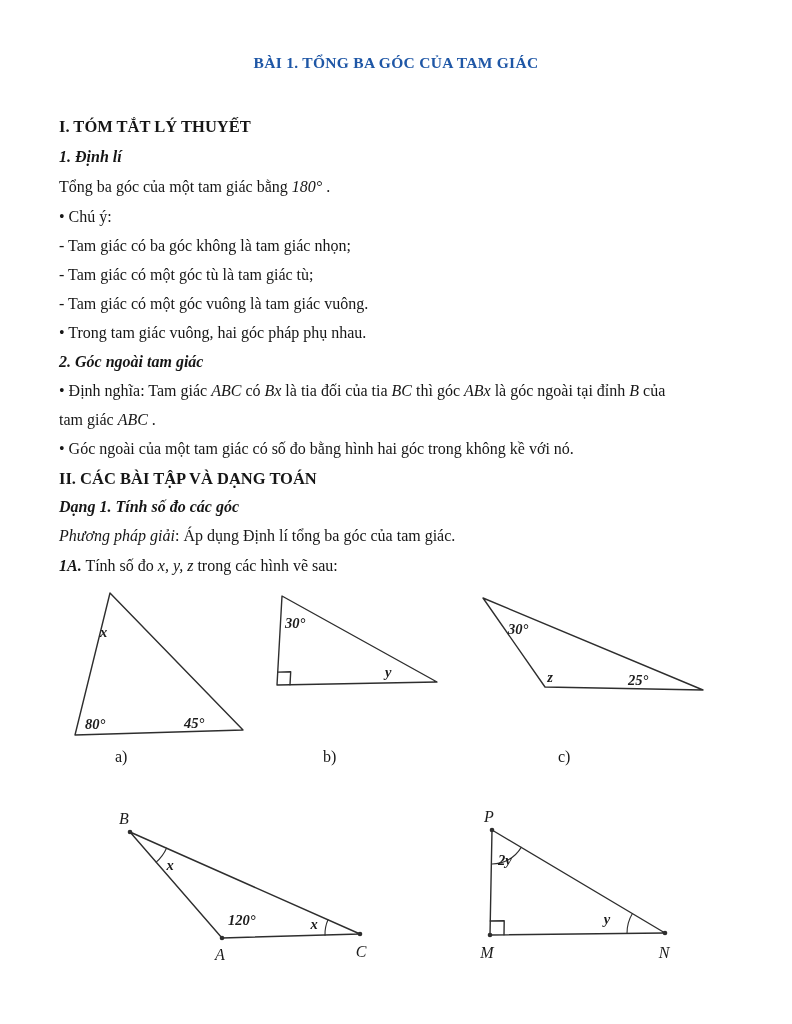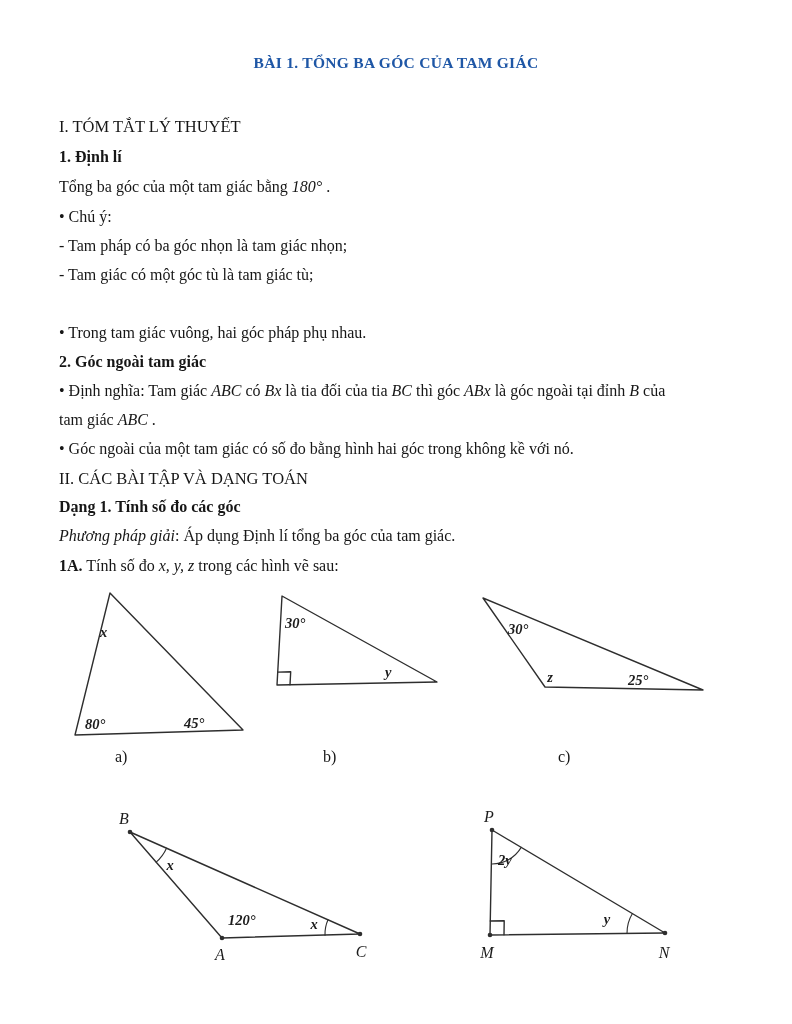--- a/index.html
+++ b/index.html
@@ -7,24 +7,24 @@
   .page {
     position:relative; width:792px; height:998px; background:#ffffff;
     font-family:"Liberation Serif", serif; font-size:16px; color:#161616;
     overflow:hidden;
   }
   .title {
     position:absolute; top:54px; left:0; width:100%; text-align:center;
     font-weight:bold; font-size:15.5px; letter-spacing:.3px; color:#1f57a6;
   }
   .line { position:absolute; left:59px; width:680px; white-space:nowrap; }
-  .b { font-weight:bold; }
+  .b { font-weight:bold;font-style:italic; }
   .i { font-style:italic; }
   .math { font-style:italic; }
-  .h { font-weight:normal; font-size:16.5px; }
+  .h { font-weight:bold; font-size:16.5px; }
   .fig { position:absolute; }
   .fig path, .fig polyline { fill:none; stroke:#2e2e2e; stroke-width:1.4; stroke-linejoin:round; stroke-linecap:round; }
   .fig .arc { stroke-width:1.1; }
   .fig circle { fill:#2e2e2e; stroke:none; }
   .fig text { font-family:"Liberation Serif", serif; fill:#1c1c1c; }
   .vlab { font-style:italic; font-size:16px; }
   .alab { font-style:italic; font-weight:bold; font-size:14.5px; }
   .cap { position:absolute; font-size:16px; }
 </style>
 </head>
@@ -33,22 +33,23 @@
 <div class="page">
 
   <div class="title">BÀI 1. TỔNG BA GÓC CỦA TAM GIÁC</div>
 
   <div class="line h" style="top:117px">I. TÓM TẮT LÝ THUYẾT</div>
   <div class="line b" style="top:148px">1. Định lí</div>
 
   <div class="line" style="top:178px"><span>Tổng ba góc của một tam giác bằng </span><span class="math">180°</span><span> .</span></div>
 
   <div class="line" style="top:208px">• Chú ý:</div>
-  <div class="line" style="top:237px">- Tam pháp có ba góc nhọn là tam giác nhọn;</div>
+  <div class="line" style="top:237px">- Tam giác có ba góc không là tam giác nhọn;</div>
   <div class="line" style="top:266px">- Tam giác có một góc tù là tam giác tù;</div>
+  <div class="line" style="top:295px">- Tam giác có một góc vuông là tam giác vuông.</div>
   <div class="line" style="top:324px">• Trong tam giác vuông, hai góc pháp phụ nhau.</div>
 
   <div class="line b" style="top:353px">2. Góc ngoài tam giác</div>
 
   <div class="line" style="top:382px"><span>• Định nghĩa: Tam giác </span><span class="math">ABC</span><span> có </span><span class="math">Bx</span><span> là tia đối của tia </span><span class="math">BC</span><span> thì góc </span><span class="math">ABx</span><span> là góc ngoài tại đỉnh </span><span class="math">B</span><span> của</span></div>
 
   <div class="line" style="top:411px"><span>tam giác </span><span class="math">ABC</span><span> .</span></div>
 
   <div class="line" style="top:440px">• Góc ngoài của một tam giác có số đo bằng hình hai góc trong không kề với nó.</div>
 

